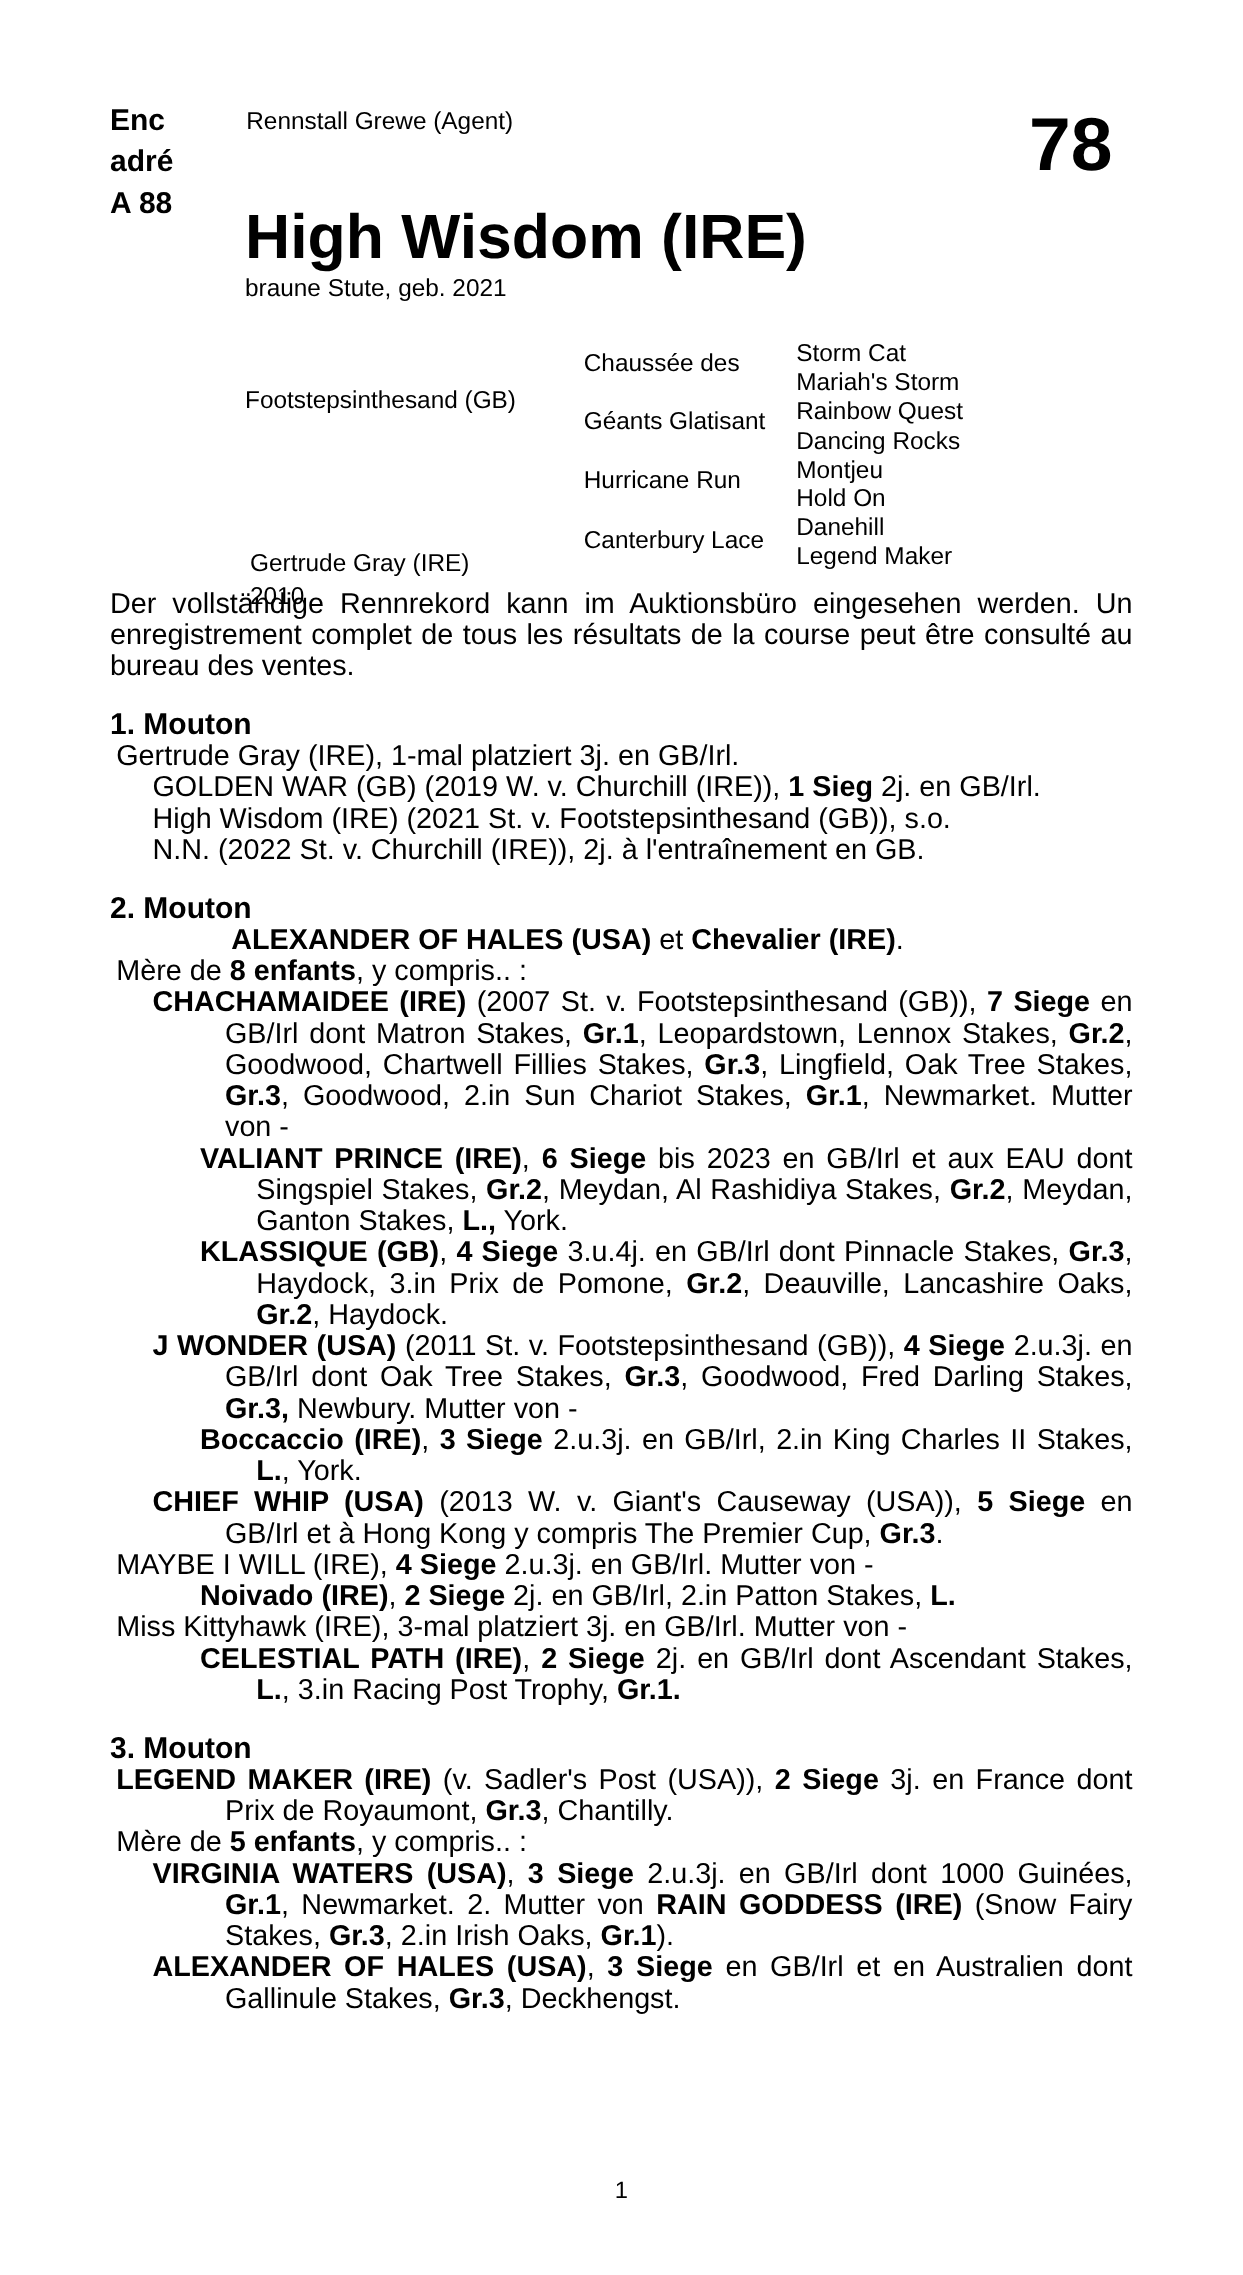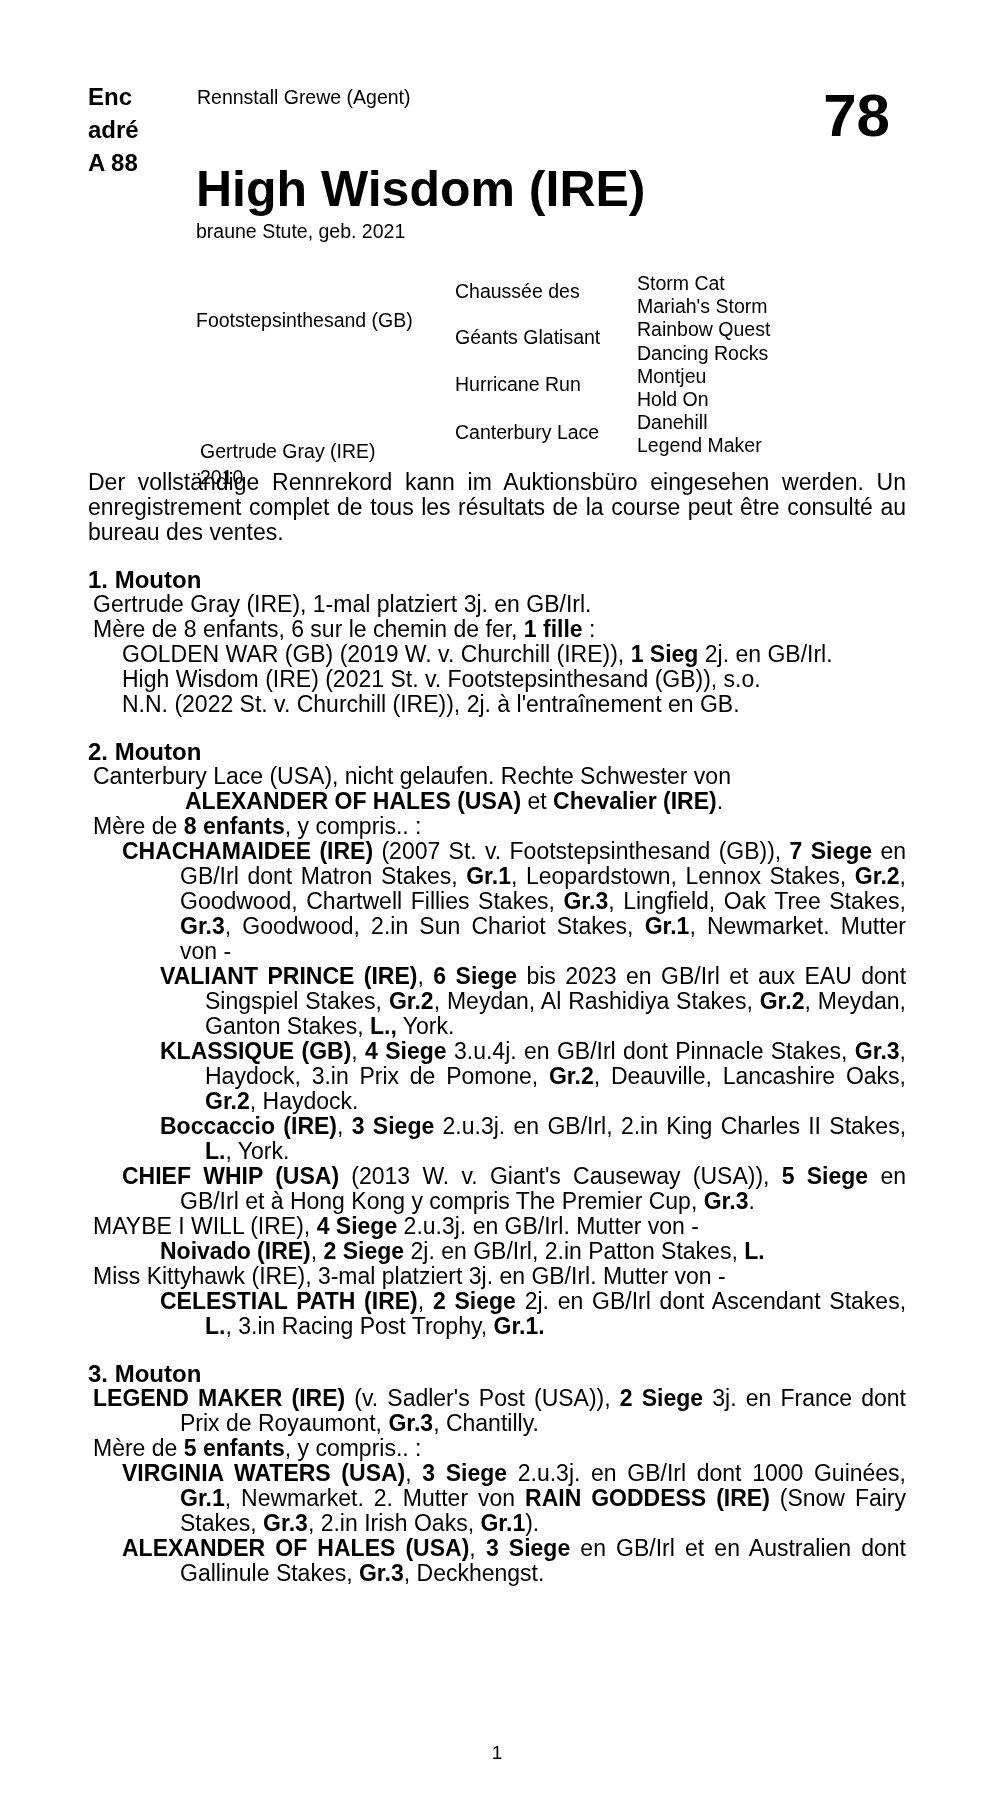--- a/index.html
+++ b/index.html
@@ -7,21 +7,21 @@
         font-family:"Liberation Sans","DejaVu Sans",sans-serif;overflow:hidden;}
   .abs{position:absolute;}
   .box-label{left:88px;top:80px;font-size:24px;line-height:33px;font-weight:bold;}
   .consignor{left:197px;top:86px;font-size:19.5px;}
   .lot{right:104px;top:86px;font-size:60px;line-height:1;font-weight:bold;text-align:right;}
   .title{left:196px;top:160px;font-size:50px;font-weight:bold;white-space:nowrap;}
   .subtitle{left:196px;top:220px;font-size:19.5px;}
   .ped{font-size:19.5px;white-space:nowrap;}
   .ped-sire{left:196px;top:309px;}
   .ped-dam{left:200px;top:402px;line-height:26px;margin-top:36px;}
-  .ped-g{left:455px;}
+  .ped-g{left:467px;}
   .g0{top:280px}.g1{top:326px}.g2{top:373px}.g3{top:421px}
   .ped-gg{left:637px;top:272px;line-height:23.2px;}
   .body{position:absolute;left:88px;top:470px;width:818px;font-size:23px;line-height:25px;
         text-align:justify;}
   .body p{margin:0;}
   p.h{font-size:24px;font-weight:bold;margin-top:22px;text-align:left;}
   p.l1{padding-left:92px;text-indent:-87px;}
   p.l2{padding-left:92px;text-indent:-58px;}
   p.l3{padding-left:117px;text-indent:-45px;}
   p.ctr{padding-left:97px;text-align:left;}
@@ -61,31 +61,30 @@
     <div>Hold On</div>
     <div>Danehill</div>
     <div>Legend Maker</div>
   </div>
 
   <div class="body">
     <p class="notice"><span>Der vollständige Rennrekord kann im Auktionsbüro eingesehen werden. Un enregistrement complet de tous les résultats de la course peut être consulté au bureau des ventes.</span></p>
     <div>
         <p class="h">1. Mouton</p>
         <p class="l1"><span>Gertrude Gray (IRE), 1-mal platziert 3j. en GB/Irl.</span></p>
-        <p class="l1"><span>Mère de 8 enfants, 6 sur le chemin de fer, </span><b>1 fille</b><span> :</span></p>
         <p class="l2"><span>GOLDEN WAR (GB) (2019 W. v. Churchill (IRE)), </span><b>1 Sieg</b><span> 2j. en GB/Irl.</span></p>
         <p class="l2"><span>High Wisdom (IRE) (2021 St. v. Footstepsinthesand (GB)), s.o.</span></p>
         <p class="l2"><span>N.N. (2022 St. v. Churchill (IRE)), 2j. à l'entraînement en GB.</span></p>
         <p class="h">2. Mouton</p>
-        <p class="l1"><span>Canterbury Lace (USA), nicht gelaufen. Rechte Schwester von</span></p>
         <p class="ctr"><b>ALEXANDER OF HALES (USA)</b><span> et </span><b>Chevalier (IRE)</b><span>.</span></p>
         <p class="l1"><span>Mère de </span><b>8 enfants</b><span>, y compris.. :</span></p>
         <p class="l2"><b>CHACHAMAIDEE (IRE)</b><span> (2007 St. v. Footstepsinthesand (GB)), </span><b>7 Siege</b><span> en GB/Irl dont Matron Stakes, </span><b>Gr.1</b><span>, Leopardstown, Lennox Stakes, </span><b>Gr.2</b><span>, Goodwood, Chartwell Fillies Stakes, </span><b>Gr.3</b><span>, Lingfield, Oak Tree Stakes, </span><b>Gr.3</b><span>, Goodwood, 2.in Sun Chariot Stakes, </span><b>Gr.1</b><span>, Newmarket. Mutter von -</span></p>
         <p class="l3"><b>VALIANT PRINCE (IRE)</b><span>, </span><b>6 Siege</b><span> bis 2023 en GB/Irl et aux EAU dont Singspiel Stakes, </span><b>Gr.2</b><span>, Meydan, Al Rashidiya Stakes, </span><b>Gr.2</b><span>, Meydan, Ganton Stakes, </span><b>L.,</b><span> York.</span></p>
         <p class="l3"><b>KLASSIQUE (GB)</b><span>, </span><b>4 Siege</b><span> 3.u.4j. en GB/Irl dont Pinnacle Stakes, </span><b>Gr.3</b><span>, Haydock, 3.in Prix de Pomone, </span><b>Gr.2</b><span>, Deauville, Lancashire Oaks, </span><b>Gr.2</b><span>, Haydock.</span></p>
+        <p class="l2"><b>J WONDER (USA)</b><span> (2011 St. v. Footstepsinthesand (GB)), </span><b>4 Siege</b><span> 2.u.3j. en GB/Irl dont Oak Tree Stakes, </span><b>Gr.3</b><span>, Goodwood, Fred Darling Stakes, </span><b>Gr.3,</b><span> Newbury. Mutter von -</span></p>
         <p class="l3"><b>Boccaccio (IRE)</b><span>, </span><b>3 Siege</b><span> 2.u.3j. en GB/Irl, 2.in King Charles II Stakes, </span><b>L.</b><span>, York.</span></p>
         <p class="l2"><b>CHIEF WHIP (USA)</b><span> (2013 W. v. Giant's Causeway (USA)), </span><b>5 Siege</b><span> en GB/Irl et à Hong Kong y compris The Premier Cup, </span><b>Gr.3</b><span>.</span></p>
         <p class="l1"><span>MAYBE I WILL (IRE), </span><b>4 Siege</b><span> 2.u.3j. en GB/Irl. Mutter von -</span></p>
         <p class="l3"><b>Noivado (IRE)</b><span>, </span><b>2 Siege</b><span> 2j. en GB/Irl, 2.in Patton Stakes, </span><b>L.</b></p>
         <p class="l1"><span>Miss Kittyhawk (IRE), 3-mal platziert 3j. en GB/Irl. Mutter von -</span></p>
         <p class="l3"><b>CELESTIAL PATH (IRE)</b><span>, </span><b>2 Siege</b><span> 2j. en GB/Irl dont Ascendant Stakes, </span><b>L.</b><span>, 3.in Racing Post Trophy, </span><b>Gr.1.</b></p>
         <p class="h">3. Mouton</p>
         <p class="l1"><b>LEGEND MAKER (IRE)</b><span> (v. Sadler's Post (USA)), </span><b>2 Siege</b><span> 3j. en France dont Prix de Royaumont, </span><b>Gr.3</b><span>, Chantilly.</span></p>
         <p class="l1"><span>Mère de </span><b>5 enfants</b><span>, y compris.. :</span></p>
         <p class="l2"><b>VIRGINIA WATERS (USA)</b><span>, </span><b>3 Siege</b><span> 2.u.3j. en GB/Irl dont 1000 Guinées, </span><b>Gr.1</b><span>, Newmarket. 2. Mutter von </span><b>RAIN GODDESS (IRE)</b><span> (Snow Fairy Stakes, </span><b>Gr.3</b><span>, 2.in Irish Oaks, </span><b>Gr.1</b><span>).</span></p>

